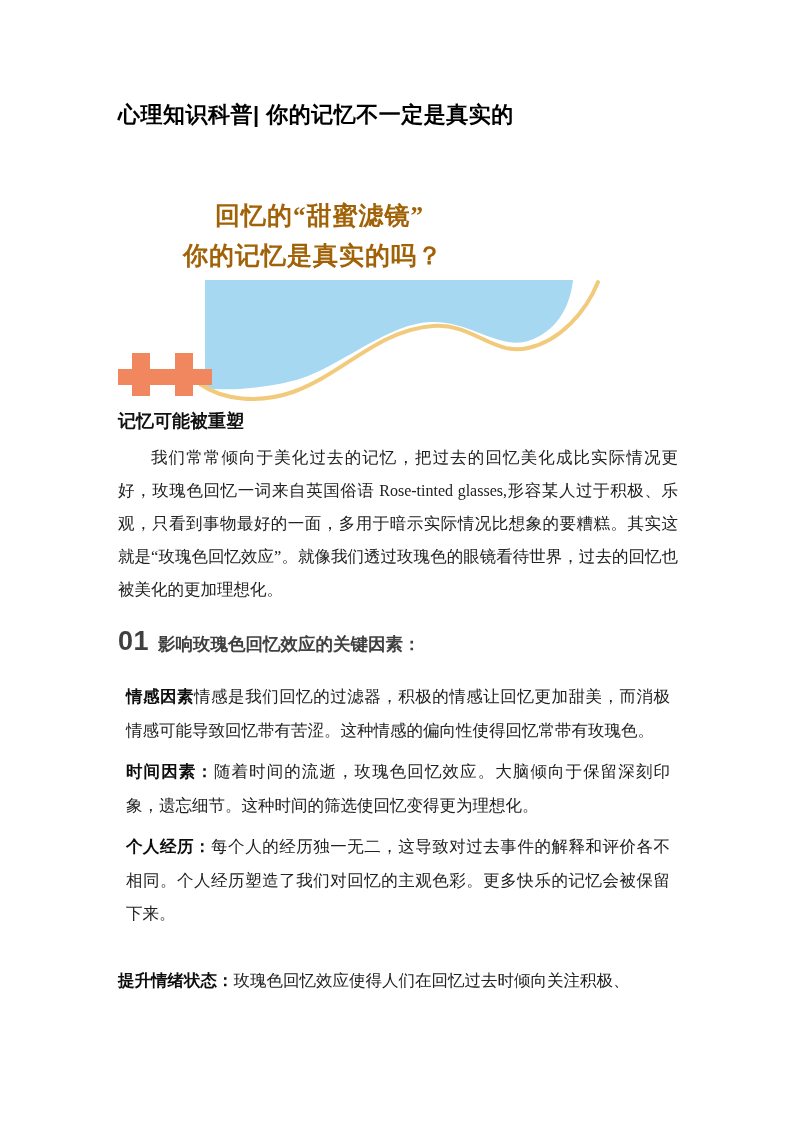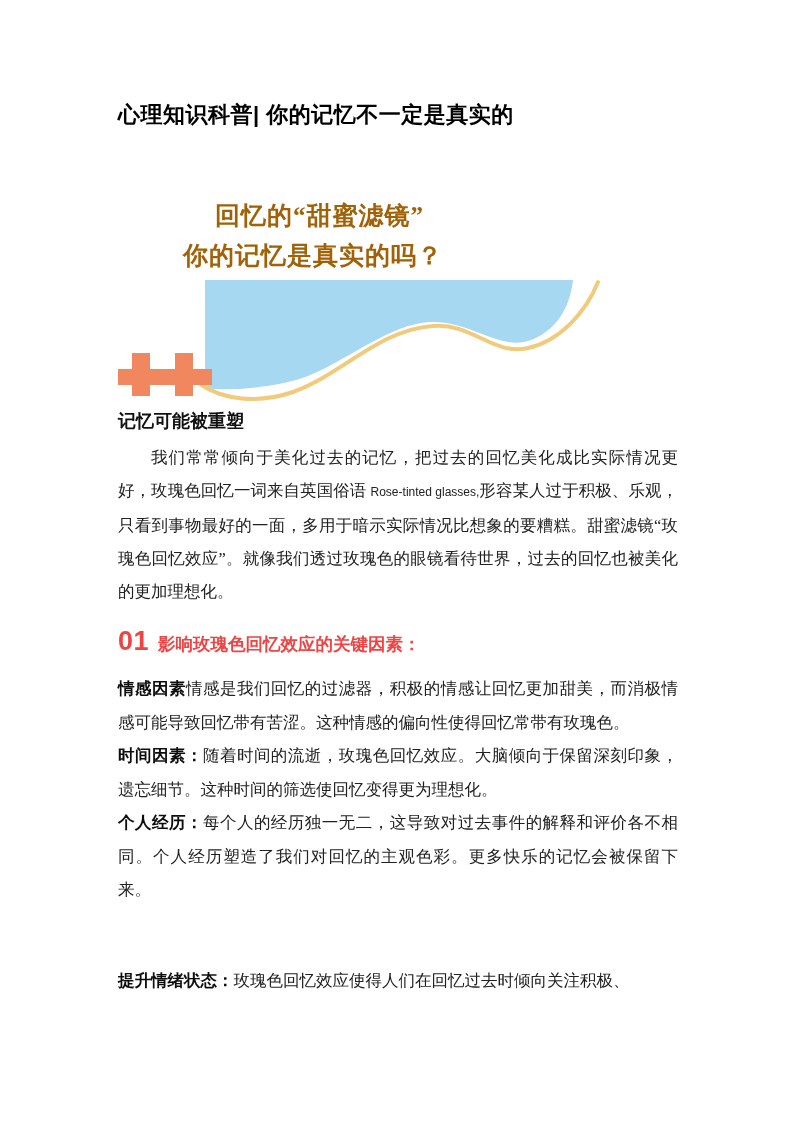--- a/index.html
+++ b/index.html
@@ -58,29 +58,29 @@
     left: 118px;
     top: 441px;
     width: 560px;
     font-size: 16.5px;
     line-height: 33px;
     text-align: justify;
     text-indent: 33px;
     color: #212121;
   }
   .latin-inline {
-    font-family: Liberation Sans, sans-serif;
-    font-size: 12px;
+    font-family: Liberation Serif, serif;
+    font-size: 16px;
   }
   .sec-heading {
     position: absolute;
     left: 118px;
     font-family: "Liberation Sans", "DejaVu Sans", sans-serif;
     font-weight: 700;
-    color: #ef4444;
+    color: #404040;
     white-space: nowrap;
   }
   .sec-heading .num {
     font-size: 27px;
     letter-spacing: 0.5px;
     vertical-align: baseline;
   }
   .sec-heading .sec-title {
     font-size: 17.5px;
     margin-left: 9px;
@@ -90,21 +90,21 @@
   .factors {
     position: absolute;
     left: 118px;
     top: 672px;
     width: 560px;
     font-size: 16.5px;
     line-height: 33.5px;
     text-align: justify;
     color: #212121;
   }
-  .factors p { margin: 0; }
+  .factors p { margin: 8px; }
   .factor-label {
     font-family: "Liberation Sans", "DejaVu Sans", sans-serif;
     font-weight: 700;
     color: #0d0d0d;
   }
   .closing {
     position: absolute;
     left: 118px;
     top: 964px;
     width: 560px;
@@ -139,21 +139,21 @@
     <g>
       <rect x="24" y="85" width="18" height="43" fill="#f0875f"></rect>
       <rect x="67" y="85" width="18" height="43" fill="#f0875f"></rect>
       <rect x="10" y="101" width="94" height="16" fill="#f0875f"></rect>
     </g>
   </svg>
 
   <div class="intro-heading">记忆可能被重塑</div>
 
   <div class="intro-para">
-    <span>我们常常倾向于美化过去的记忆，把过去的回忆美化成比实际情况更好，玫瑰色回忆一词来自英国俗语 </span><span class="latin-inline">Rose-tinted glasses,</span><span>形容某人过于积极、乐观，只看到事物最好的一面，多用于暗示实际情况比想象的要糟糕。甜蜜滤镜“玫瑰色回忆效应”。就像我们透过玫瑰色的眼镜看待世界，过去的回忆也被美化的更加理想化。</span>
+    <span>我们常常倾向于美化过去的记忆，把过去的回忆美化成比实际情况更好，玫瑰色回忆一词来自英国俗语 </span><span class="latin-inline">Rose-tinted glasses,</span><span>形容某人过于积极、乐观，只看到事物最好的一面，多用于暗示实际情况比想象的要糟糕。其实这就是“玫瑰色回忆效应”。就像我们透过玫瑰色的眼镜看待世界，过去的回忆也被美化的更加理想化。</span>
   </div>
 
   <div class="sec-heading h01">
     <span class="num">01</span><span class="sec-title">影响玫瑰色回忆效应的关键因素：</span>
   </div>
 
   <div class="factors">
     <p><span class="factor-label">情感因素</span><span>情感是我们回忆的过滤器，积极的情感让回忆更加甜美，而消极情感可能导致回忆带有苦涩。这种情感的偏向性使得回忆常带有玫瑰色。</span></p>
     <p><span class="factor-label">时间因素：</span><span>随着时间的流逝，玫瑰色回忆效应。大脑倾向于保留深刻印象，遗忘细节。这种时间的筛选使回忆变得更为理想化。</span></p>
     <p><span class="factor-label">个人经历：</span><span>每个人的经历独一无二，这导致对过去事件的解释和评价各不相同。个人经历塑造了我们对回忆的主观色彩。更多快乐的记忆会被保留下来。</span></p>

